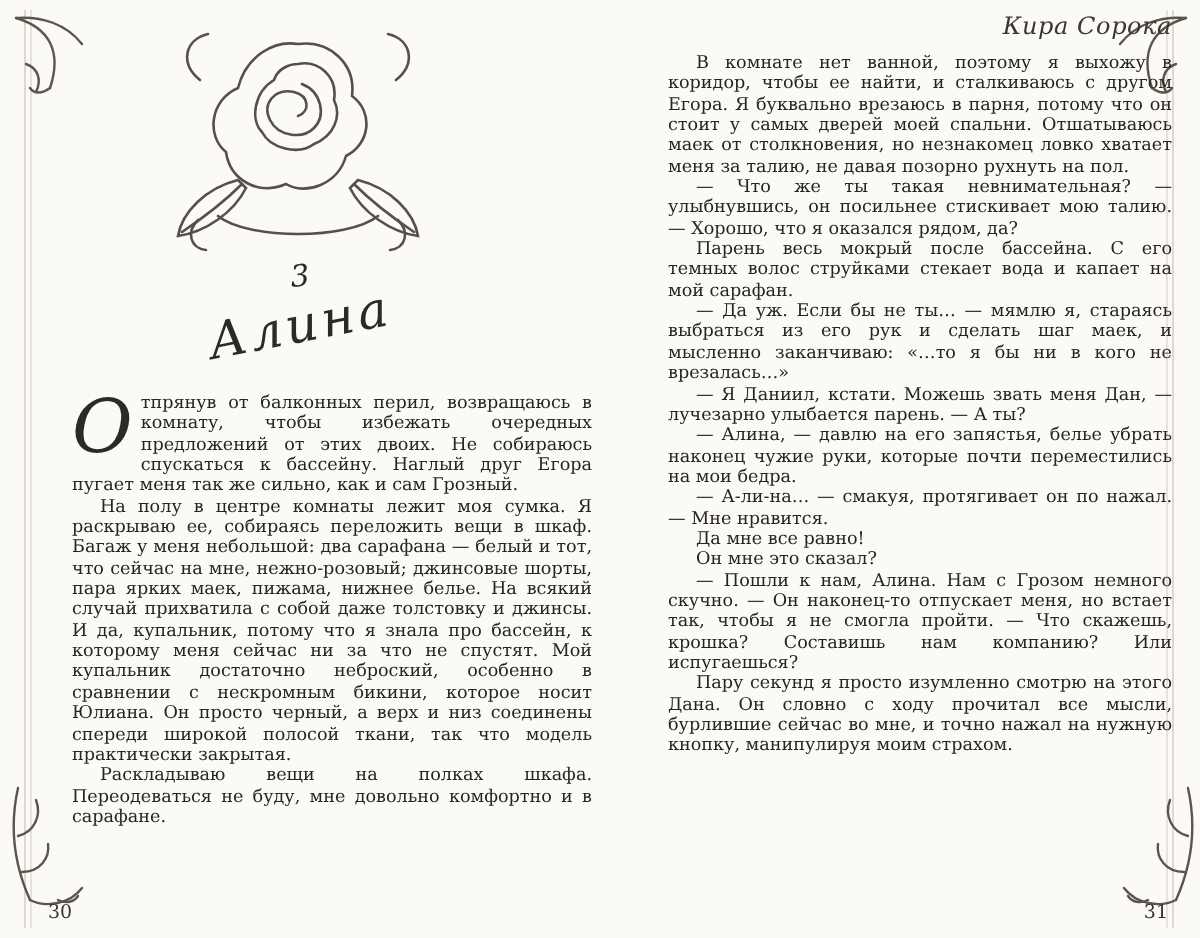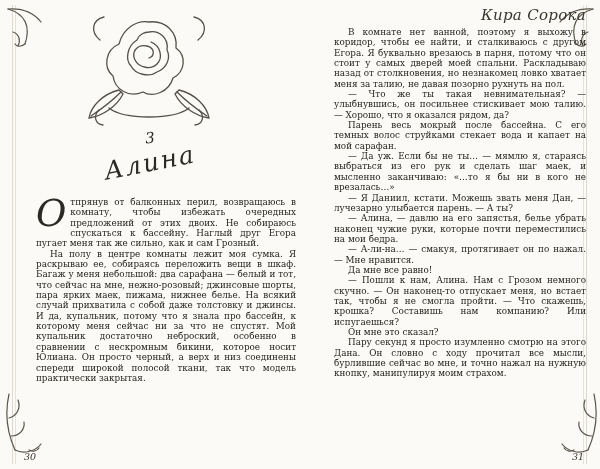--- a/index.html
+++ b/index.html
@@ -20,25 +20,25 @@
 
   .flourish { position:absolute; }
   .flourish svg { display:block; }
   .fl-tl { left:5px;  top:6px; }
   .fl-tr { left:558px; top:6px; transform:scaleX(-1); }
   .fl-bl { left:3px;  top:392px; }
   .fl-br { left:560px; top:392px; transform:scaleX(-1); }
 
   .running-header {
     position:absolute; left:334px; width:252px; top:6px;
-    text-align:right; font-style:italic; font-size:15px; color:#3a372f;
+    text-align:right; font-style:italic; font-size:12px; color:#3a372f;
     letter-spacing:.3px;
   }
   .page-number {
-    position:absolute; bottom:7px; font-style:italic; font-size:9.5px; color:#3a372f;margin-top:24px;
+    position:absolute; bottom:7px; font-size:9.5px; color:#3a372f;margin-top:24px;
   }
   .page-number.left { left:24px; }
   .page-number.right { right:16px; }
 
   .rose-ornament { position:absolute; left:78px; top:8px; width:142px; height:122px; }
 
   .chapter-number {
     position:absolute; left:0; width:300px; top:129px;
     text-align:center; font-style:italic; font-size:15px; color:#2c2a24;
     transform:rotate(-6deg);
@@ -126,34 +126,35 @@
       <path d="M121,102 C127,108 125,116 117,117"></path>
     </svg>
   </div>
 
   <div class="chapter-number">3</div>
   <div class="chapter-title">Алина</div>
 
   <div class="body-text left-text">
     <p class="dropcap-par"><span class="dropcap">О</span><span>тпрянув от балконных перил, возвращаюсь в комнату, чтобы избежать очередных предложений от этих двоих. Не собираюсь спускаться к бассейну. Наглый друг Егора пугает меня так же сильно, как и сам Грозный.</span></p>
     <p>На полу в центре комнаты лежит моя сумка. Я раскрываю ее, собираясь переложить вещи в шкаф. Багаж у меня небольшой: два сарафана — белый и тот, что сейчас на мне, нежно-розовый; джинсовые шорты, пара ярких маек, пижама, нижнее белье. На всякий случай прихватила с собой даже толстовку и джинсы. И да, купальник, потому что я знала про бассейн, к которому меня сейчас ни за что не спустят. Мой купальник достаточно неброский, особенно в сравнении с нескромным бикини, которое носит Юлиана. Он просто черный, а верх и низ соединены спереди широкой полосой ткани, так что модель практически закрытая.</p>
+    <p>Раскладываю вещи на полках шкафа. Переодеваться не буду, мне довольно комфортно и в сарафане.</p>
   </div>
 
   <div class="running-header">Кира Сорока</div>
 
   <div class="body-text right-text">
-    <p>В комнате нет ванной, поэтому я выхожу в коридор, чтобы ее найти, и сталкиваюсь с другом Егора. Я буквально врезаюсь в парня, потому что он стоит у самых дверей моей спальни. Раскладываю назад от столкновения, но незнакомец ловко хватает меня за талию, не давая позорно рухнуть на пол.</p>
+    <p>В комнате нет ванной, поэтому я выхожу в коридор, чтобы ее найти, и сталкиваюсь с другом Егора. Я буквально врезаюсь в парня, потому что он стоит у самых дверей моей спальни. Отшатываюсь маек от столкновения, но незнакомец ловко хватает меня за талию, не давая позорно рухнуть на пол.</p>
     <p>— Что же ты такая невнимательная? — улыбнувшись, он посильнее стискивает мою талию. — Хорошо, что я оказался рядом, да?</p>
     <p>Парень весь мокрый после бассейна. С его темных волос струйками стекает вода и капает на мой сарафан.</p>
     <p>— Да уж. Если бы не ты… — мямлю я, стараясь выбраться из его рук и сделать шаг маек, и мысленно заканчиваю: «…то я бы ни в кого не врезалась…»</p>
     <p>— Я Даниил, кстати. Можешь звать меня Дан, — лучезарно улыбается парень. — А ты?</p>
     <p>— Алина, — давлю на его запястья, белье убрать наконец чужие руки, которые почти переместились на мои бедра.</p>
     <p>— А-ли-на… — смакуя, протягивает он по нажал. — Мне нравится.</p>
     <p>Да мне все равно!</p>
+    <p>Он мне это сказал?</p>
     <p>— Пошли к нам, Алина. Нам с Грозом немного скучно. — Он наконец-то отпускает меня, но встает так, чтобы я не смогла пройти. — Что скажешь, крошка? Составишь нам компанию? Или испугаешься?</p>
-    <p>Он мне это сказал?</p>
     <p>Пару секунд я просто изумленно смотрю на этого Дана. Он словно с ходу прочитал все мысли, бурлившие сейчас во мне, и точно нажал на нужную кнопку, манипулируя моим страхом.</p>
   </div>
 
   <div class="page-number left">30</div>
   <div class="page-number right">31</div>
 
 </div>
 
 </body></html>

